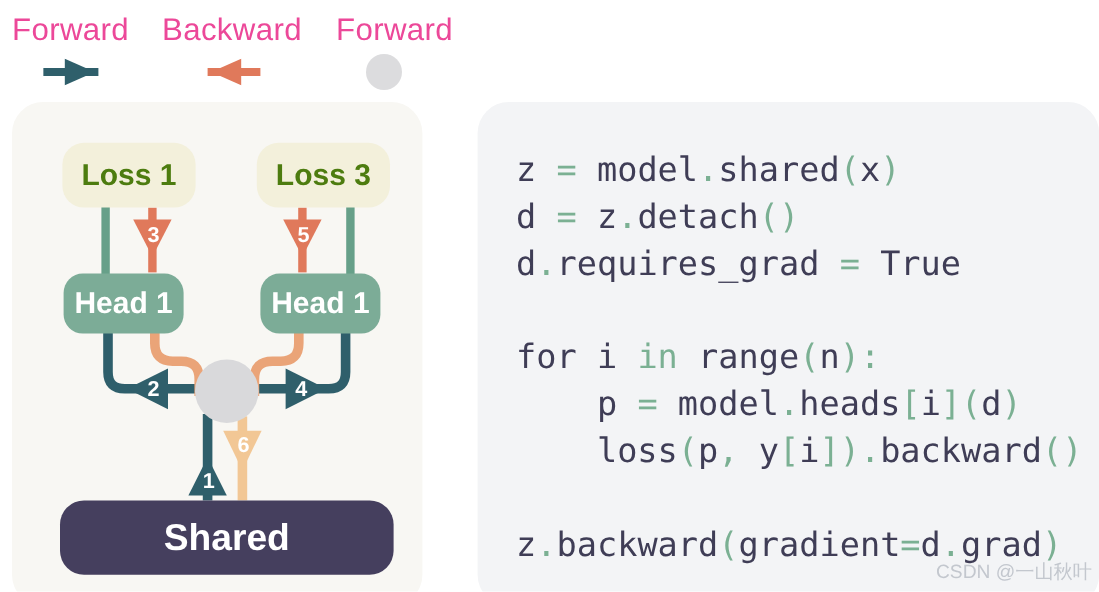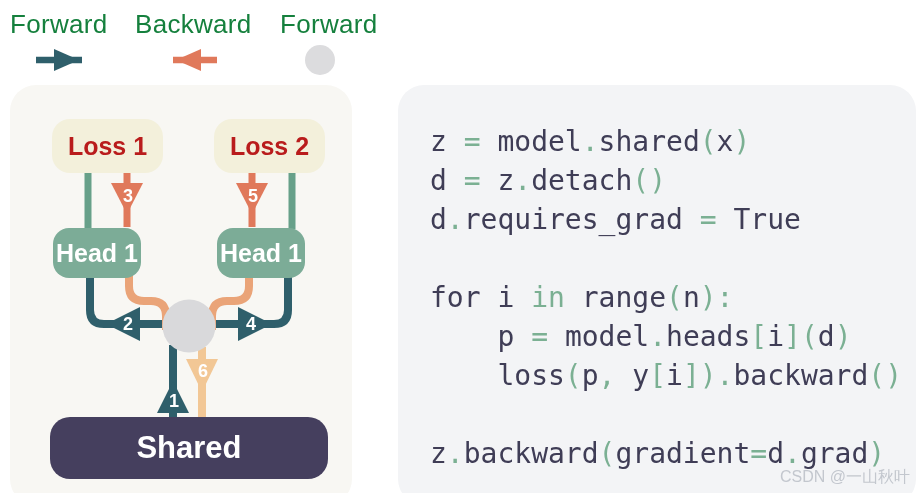--- a/index.html
+++ b/index.html
@@ -3,36 +3,36 @@
 <meta charset="utf-8">
 <style>
   html,body{margin:0;padding:0;}
   body{
     width:916px;height:493px;position:relative;overflow:hidden;
     background:#ffffff;
     font-family:"Liberation Sans", sans-serif;
   }
   
   .legend-label{
-    position:absolute;top:9px;font-size:26px;color:#15803d;
+    position:absolute;top:9px;font-size:26px;color:#ec4899;
     letter-spacing:.3px;white-space:nowrap;
   }
   .legend-marker{position:absolute;top:48px;}
   .tensor-dot{width:30px;height:30px;border-radius:50%;background:#dcdcde;}
   
   .panel{position:absolute;top:85px;height:420px;border-radius:26px;}
   .panel-left{left:10px;width:342px;background:#f8f7f3;}
   .panel-right{left:398px;width:518px;background:#f3f4f6;}
   
   .node{
     position:absolute;display:flex;align-items:center;justify-content:center;
     font-weight:bold;z-index:3;
   }
-  .node-loss{width:111px;height:54px;border-radius:18px;background:#f3f0db;color:#b91c1c;font-size:25px;}
-  .node-head{width:88px;height:50px;border-radius:16px;background:#7cac97;color:#ffffff;font-size:25px;}
+  .node-loss{width:111px;height:54px;border-radius:18px;background:#f3f0db;color:#4d7c0f;font-size:25px;}
+  .node-head{width:100px;height:50px;border-radius:16px;background:#7cac97;color:#ffffff;font-size:25px;}
   #loss1{left:52px;top:119px;} #loss2{left:214px;top:119px;}
   #head1{left:53px;top:228px;} #head2{left:217px;top:228px;}
   #shared{
     left:50px;top:417px;width:278px;height:62px;border-radius:20px;
     background:#453f5e;color:#ffffff;font-size:31px;
   }
   
   #wires{position:absolute;left:0;top:0;z-index:2;pointer-events:none;}
   
   .step-num{
@@ -103,20 +103,20 @@
 </svg>
 
 <span class="step-num" style="left:174px;top:401px">1</span>
 <span class="step-num" style="left:128px;top:324px">2</span>
 <span class="step-num" style="left:128px;top:196px">3</span>
 <span class="step-num" style="left:251px;top:324px">4</span>
 <span class="step-num" style="left:253px;top:196px">5</span>
 <span class="step-num" style="left:203px;top:371px">6</span>
 
 <div id="loss1" class="node node-loss">Loss 1</div>
-<div id="loss2" class="node node-loss">Loss 2</div>
+<div id="loss2" class="node node-loss">Loss 3</div>
 <div id="head1" class="node node-head">Head 1</div>
 <div id="head2" class="node node-head">Head 1</div>
 <div id="shared" class="node">Shared</div>
 
 <div class="code-block"><div><span class="tok-id">z </span><span class="tok-op">= </span><span class="tok-id">model</span><span class="tok-op">.</span><span class="tok-id">shared</span><span class="tok-op">(</span><span class="tok-id">x</span><span class="tok-op">)</span></div><div><span class="tok-id">d </span><span class="tok-op">= </span><span class="tok-id">z</span><span class="tok-op">.</span><span class="tok-id">detach</span><span class="tok-op">()</span></div><div><span class="tok-id">d</span><span class="tok-op">.</span><span class="tok-id">requires_grad </span><span class="tok-op">= </span><span class="tok-id">True</span></div><div> </div><div><span class="tok-id">for i </span><span class="tok-op">in</span><span class="tok-id"> range</span><span class="tok-op">(</span><span class="tok-id">n</span><span class="tok-op">):</span></div><div><span class="tok-id">    p </span><span class="tok-op">= </span><span class="tok-id">model</span><span class="tok-op">.</span><span class="tok-id">heads</span><span class="tok-op">[</span><span class="tok-id">i</span><span class="tok-op">](</span><span class="tok-id">d</span><span class="tok-op">)</span></div><div><span class="tok-id">    loss</span><span class="tok-op">(</span><span class="tok-id">p</span><span class="tok-op">, </span><span class="tok-id">y</span><span class="tok-op">[</span><span class="tok-id">i</span><span class="tok-op">]).</span><span class="tok-id">backward</span><span class="tok-op">()</span></div><div> </div><div><span class="tok-id">z</span><span class="tok-op">.</span><span class="tok-id">backward</span><span class="tok-op">(</span><span class="tok-id">gradient</span><span class="tok-op">=</span><span class="tok-id">d</span><span class="tok-op">.</span><span class="tok-id">grad</span><span class="tok-op">)</span></div></div>
 
 <div class="watermark">CSDN @一山秋叶</div>
 
 </body></html>

